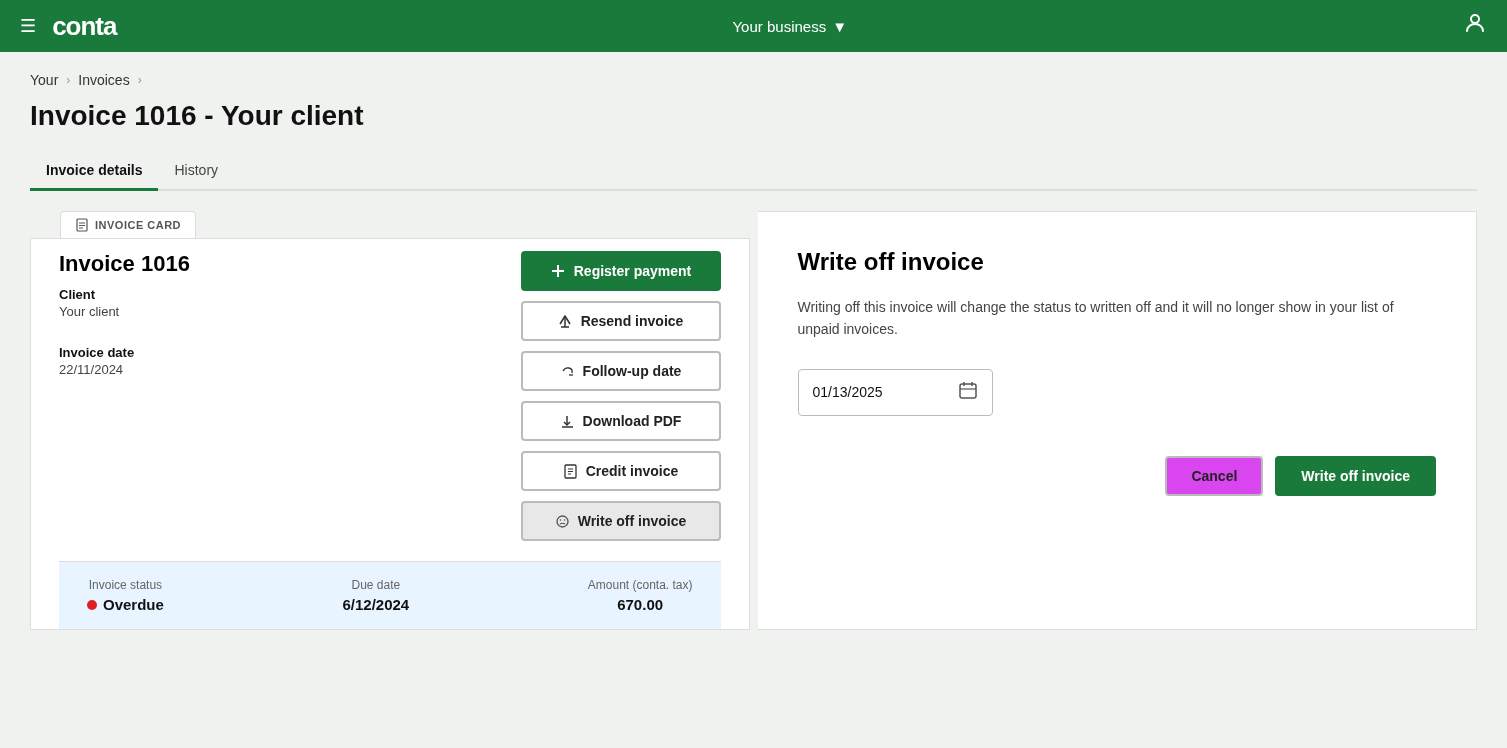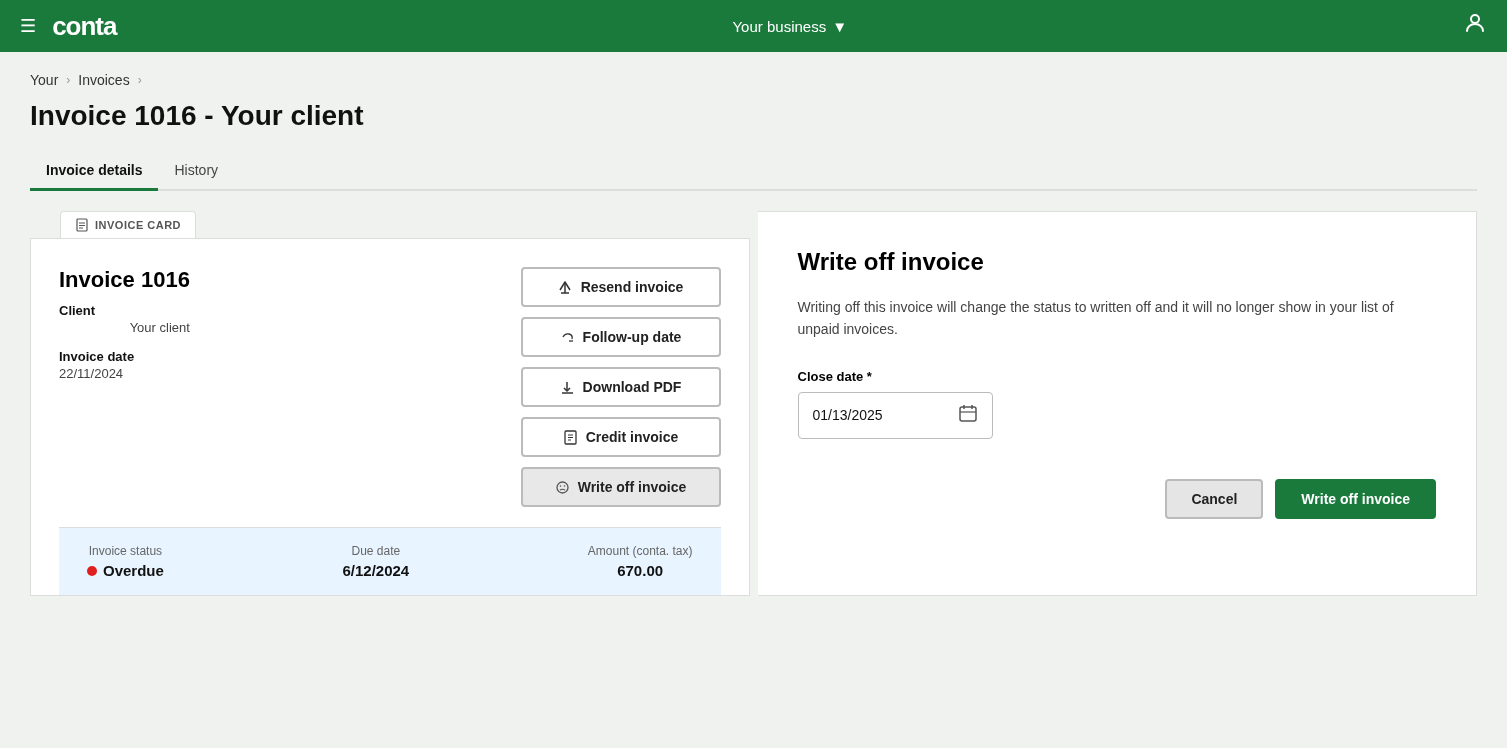--- a/index.html
+++ b/index.html
@@ -66,27 +66,27 @@
       font-weight: 600;
       color: #555;
       letter-spacing: 0.5px;
       border-radius: 4px 4px 0 0;
       margin-left: 30px;
     }
 
     .invoice-card {
       background: white;
       border: 1px solid #ddd;
-      padding: 28px 28px 0 28px;
+      padding: 12px 28px 0 28px;
       min-height: 340px;
     }
 
     .invoice-number { font-size: 22px; font-weight: 700; margin-bottom: 10px; }
     .invoice-field-label { font-size: 13px; font-weight: 600; color: #111; margin-bottom: 2px; }
-    .invoice-field-value { font-size: 13px; color: #444; margin-bottom: 14px; text-align: right; }
+    .invoice-field-value { font-size: 13px; color: #444; margin-bottom: 26px; }
     .invoice-date-label { font-size: 13px; font-weight: 600; color: #111; margin-bottom: 2px; }
     .invoice-date-value { font-size: 13px; color: #444; }
 
     
     .action-buttons {
       display: flex;
       flex-direction: column;
       gap: 10px;
       float: right;
       width: 200px;
@@ -155,21 +155,21 @@
       padding: 10px 14px;
       width: 195px;
       justify-content: space-between;
       margin-bottom: 40px;
     }
     .date-input-value { font-size: 14px; color: #111; }
     .calendar-icon { font-size: 18px; color: #555; cursor: pointer; }
 
     .writeoff-actions { display: flex; justify-content: flex-end; gap: 12px; }
     .btn-cancel {
-      background: #e5e5e5;
+      background: #d946ef;
       border: 2px solid #bbb;
       color: #222;
       padding: 10px 24px;
       border-radius: 4px;
       font-size: 14px;
       font-weight: 600;
       cursor: pointer;
       margin-left: 16px;
     }
     .btn-writeoff-confirm {
@@ -239,20 +239,27 @@
 
           <div style="float:left; max-width: 280px;">
             <div class="invoice-number">Invoice 1016</div>
             <div class="invoice-field-label">Client</div>
             <div class="invoice-field-value">Your client</div>
             <div class="invoice-date-label">Invoice date</div>
             <div class="invoice-date-value">22/11/2024</div>
           </div>
 
           <div class="action-buttons">
+            <button class="btn btn-primary">
+              <svg width="16" height="16" viewBox="0 0 16 16" fill="none">
+                <line x1="8" y1="2" x2="8" y2="14" stroke="white" stroke-width="2"></line>
+                <line x1="2" y1="8" x2="14" y2="8" stroke="white" stroke-width="2"></line>
+              </svg>
+              <span>Register payment</span>
+            </button>
 
             <button class="btn btn-outline">
               <svg width="15" height="15" viewBox="0 0 15 15" fill="none">
                 <path d="M2 10 L7 2 L12 10" stroke="#333" stroke-width="1.5" fill="none" stroke-linejoin="round"></path>
                 <path d="M7 2 L7 13" stroke="#333" stroke-width="1.5"></path>
                 <path d="M3 13 L11 13" stroke="#333" stroke-width="1.5"></path>
               </svg>
               <span>Resend invoice</span>
             </button>
 
@@ -312,21 +319,20 @@
             <div class="status-value">670.00</div>
           </div>
         </div>
       </div>
     </div>
 
     <div class="writeoff-panel">
       <h2 class="writeoff-title">Write off invoice</h2>
       <p class="writeoff-desc">Writing off this invoice will change the status to written off and it will no longer show in your list of unpaid invoices.</p>
 
-      <div class="field-label">Close date *</div>
       <div class="date-input-wrapper">
         <span class="date-input-value">01/13/2025</span>
         <span class="calendar-icon">
           <svg width="20" height="20" viewBox="0 0 20 20" fill="none">
             <rect x="2" y="4" width="16" height="14" rx="2" stroke="#555" stroke-width="1.5"></rect>
             <line x1="6" y1="2" x2="6" y2="6" stroke="#555" stroke-width="1.5"></line>
             <line x1="14" y1="2" x2="14" y2="6" stroke="#555" stroke-width="1.5"></line>
             <line x1="2" y1="9" x2="18" y2="9" stroke="#555" stroke-width="1.2"></line>
           </svg>
         </span>

